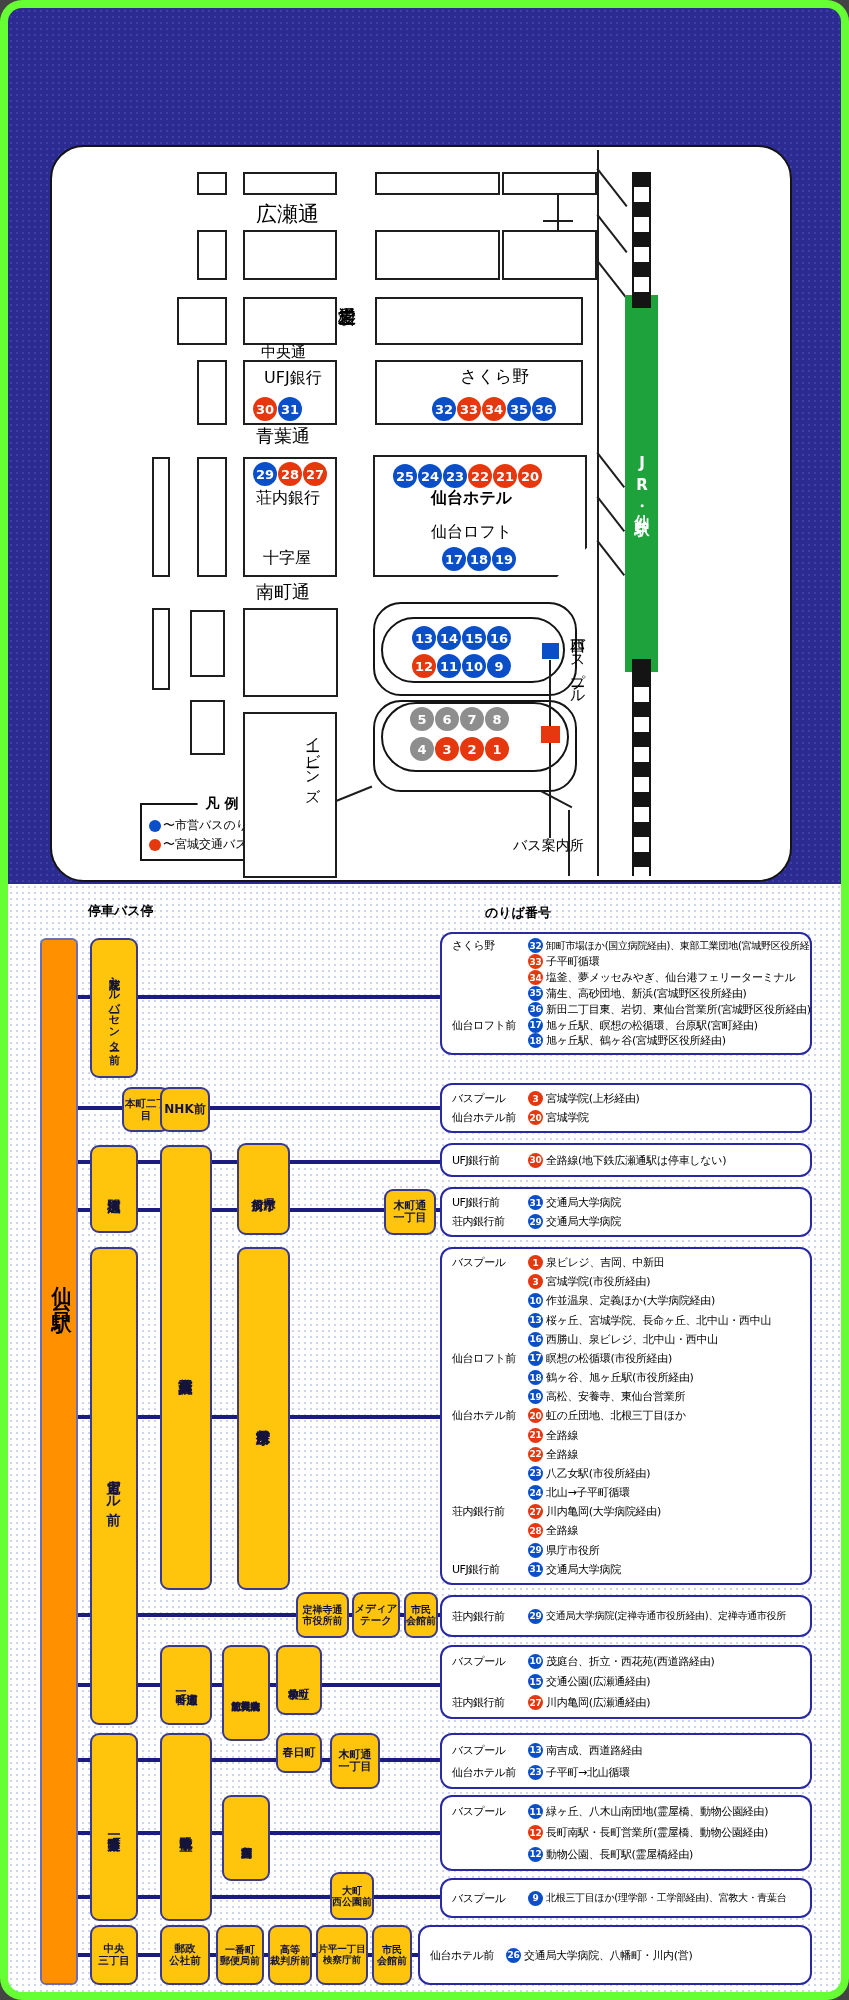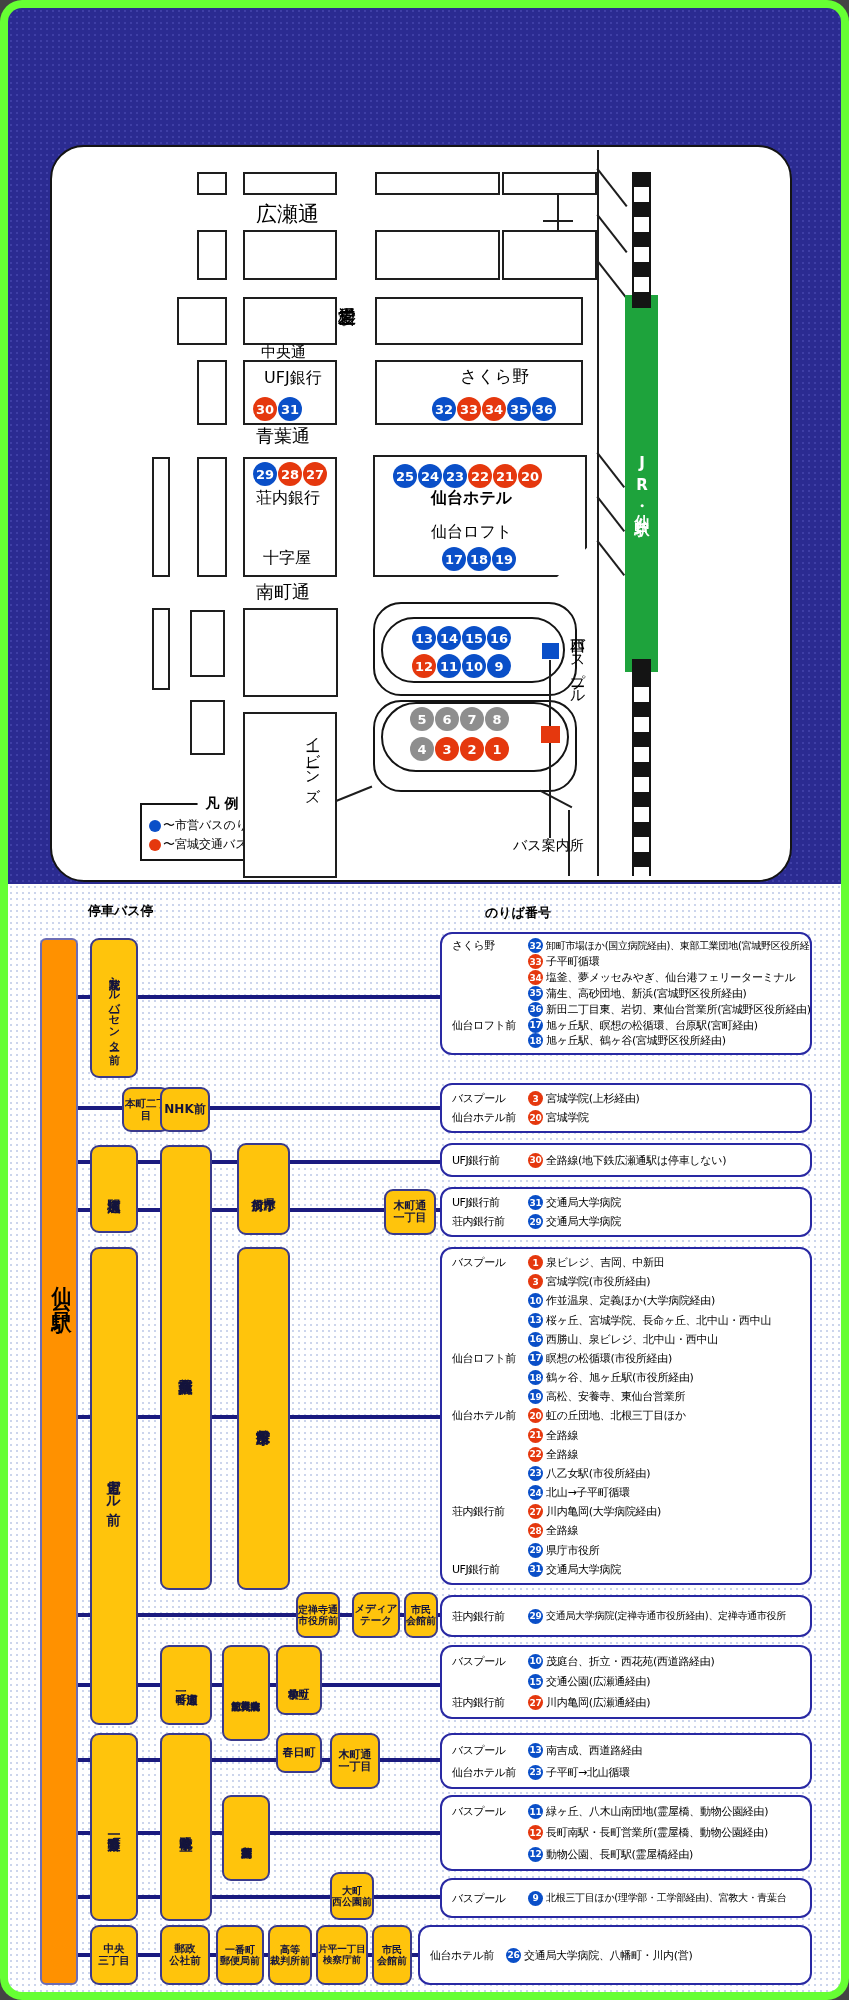--- a/index.html
+++ b/index.html
@@ -221,21 +221,21 @@
     </div>
     <div class="stop-box" style="left: 384px; top: 1189px; width: 52px; height: 46px; font-size: 11px;">
       <span>木町通<br>一丁目</span>
     </div>
     <div class="stop-box v" style="left: 90px; top: 1247px; width: 48px; height: 478px; font-size: 14px;">
       <span class="inner-v">電力ビル前</span>
     </div>
     <div class="stop-box v" style="left: 237px; top: 1247px; width: 53px; height: 343px; font-size: 14px;">
       <span class="inner-v">県庁市役所前</span>
     </div>
-    <div class="stop-box" style="left: 296px; top: 1592px; width: 44px; height: 46px; font-size: 10px;">
+    <div class="stop-box" style="left: 296px; top: 1592px; width: 53px; height: 46px; font-size: 10px;">
       <span>定禅寺通<br>市役所前</span>
     </div>
     <div class="stop-box" style="left: 352px; top: 1592px; width: 48px; height: 46px; font-size: 10.5px;">
       <span>メディア<br>テーク</span>
     </div>
     <div class="stop-box" style="left: 404px; top: 1592px; width: 34px; height: 46px; font-size: 10px;">
       <span>市民<br>会館前</span>
     </div>
     <div class="stop-box v" style="left: 160px; top: 1645px; width: 52px; height: 80px; font-size: 11px;">
       <span class="inner-v">広瀬通<br>一番町</span>

